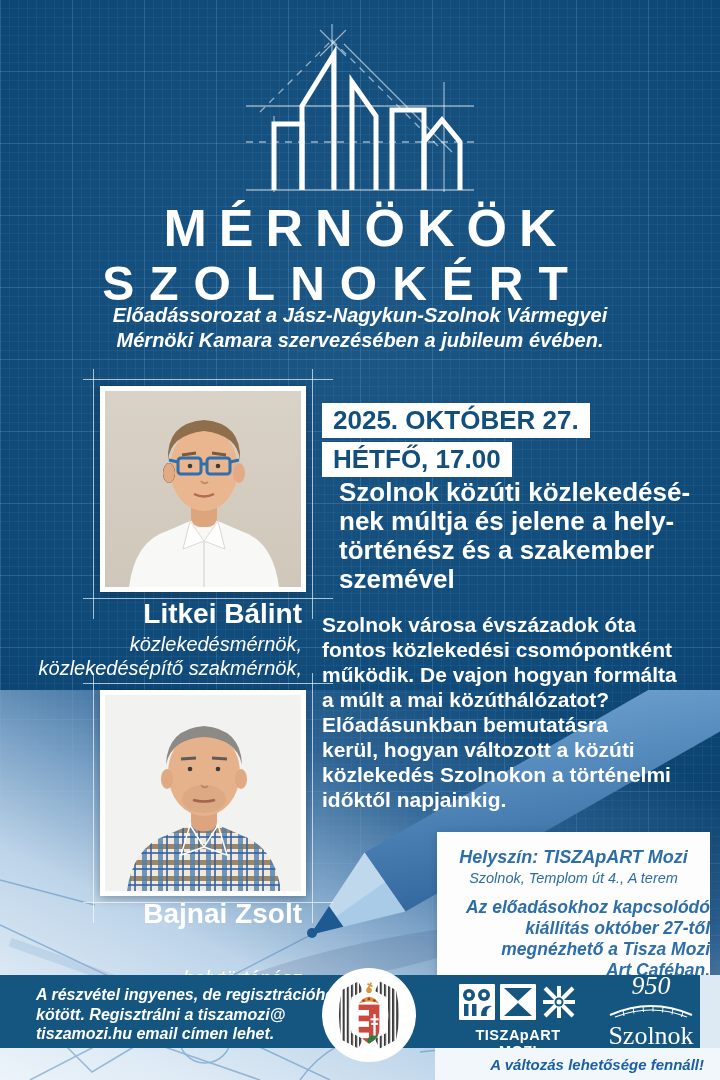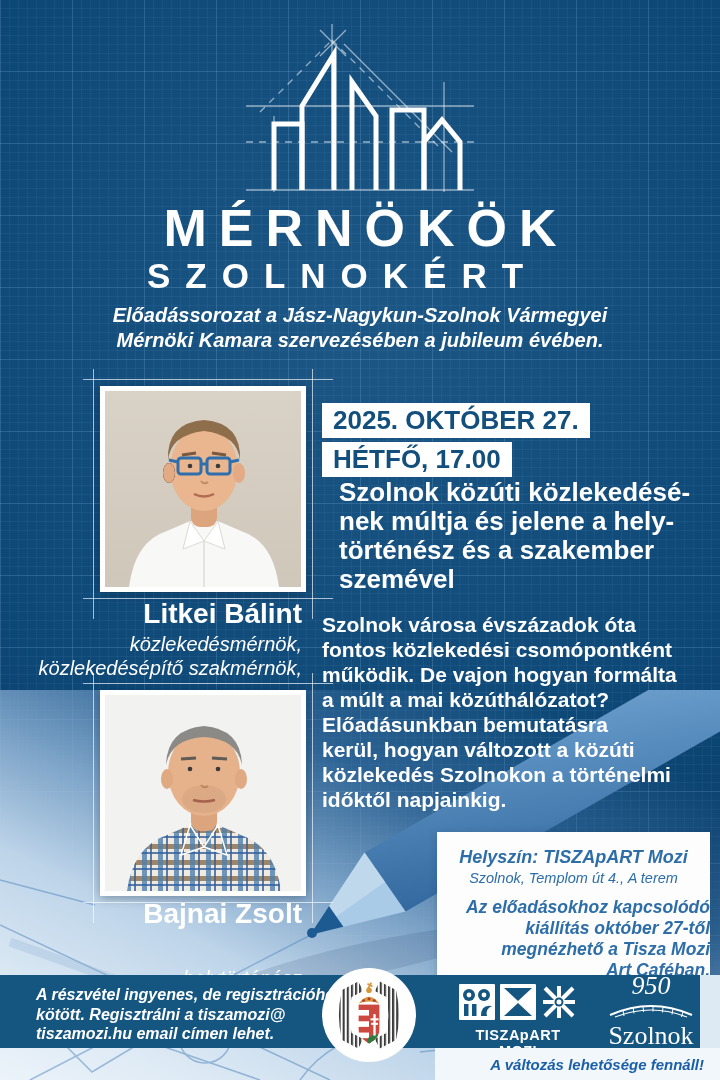--- a/index.html
+++ b/index.html
@@ -20,21 +20,21 @@
   
   .bg-bottom{left:0; top:690px; width:720px; height:390px;
     background:linear-gradient(205deg, rgba(14,74,120,0) 0%, rgba(14,74,120,0) 14%,
       rgba(72,122,172,0.55) 34%, rgba(142,178,213,0.85) 52%, #bdd4e9 68%, #dce9f4 86%, #ecf3fa 100%);}
   .bg-bottom svg{display:block;}
 
   
   .logo-building{left:240px; top:20px;}
   .title1{left:0; top:198px; width:720px; text-align:center; font-size:52px; font-weight:bold;
     letter-spacing:12px; padding-left:12px; box-sizing:border-box;}
-  .title2{left:0; top:256px; width:664px; text-align:center; font-size:35px; font-weight:bold;
+  .title2{left:0; top:256px; width:664px; text-align:center; font-size:48px; font-weight:bold;
     letter-spacing:15px; padding-left:21px; box-sizing:border-box;}
   .subtitle{left:0; top:303px; width:720px; text-align:center; font-size:20px; font-weight:bold;
     font-style:italic; line-height:25px;}
 
   
   .photo{border:5px solid #fff; width:196px; height:196px; background:#ddd; box-shadow:0 2px 10px rgba(0,20,40,.35);}
   .photo1{left:100px; top:386px;}
   .photo2{left:100px; top:690px;}
   .mark{position:absolute; background:rgba(255,255,255,0.65);}
   .mark.h{height:1px; width:250px; left:-22px;}

